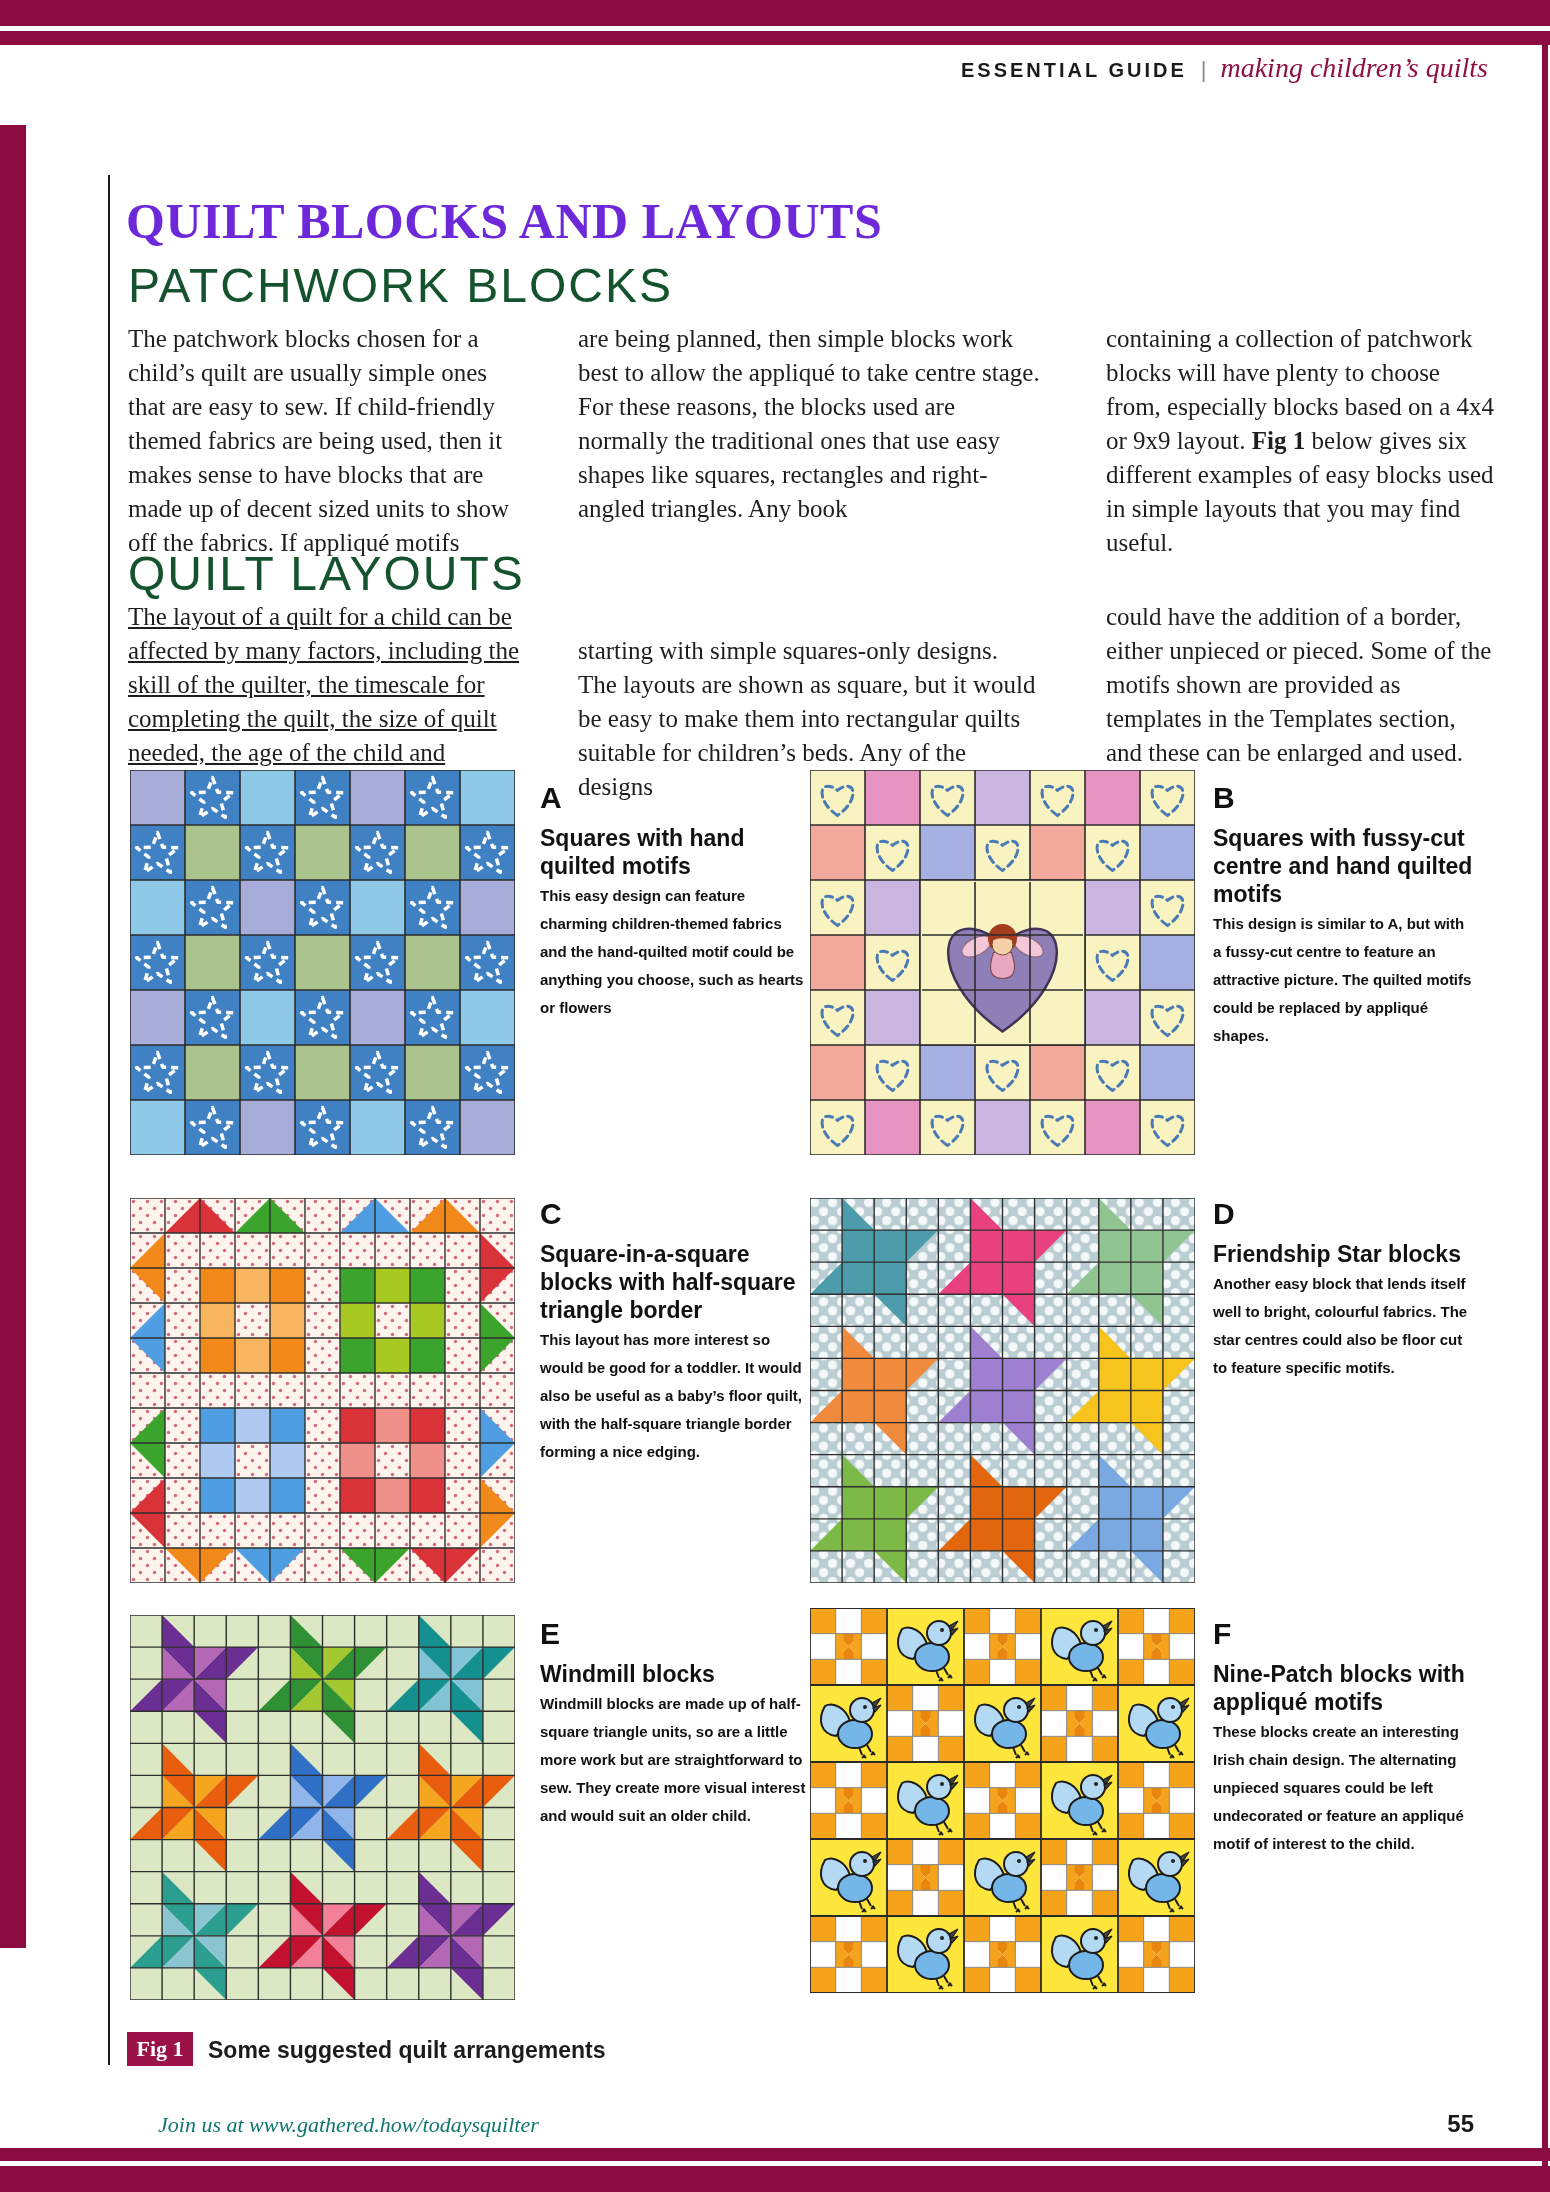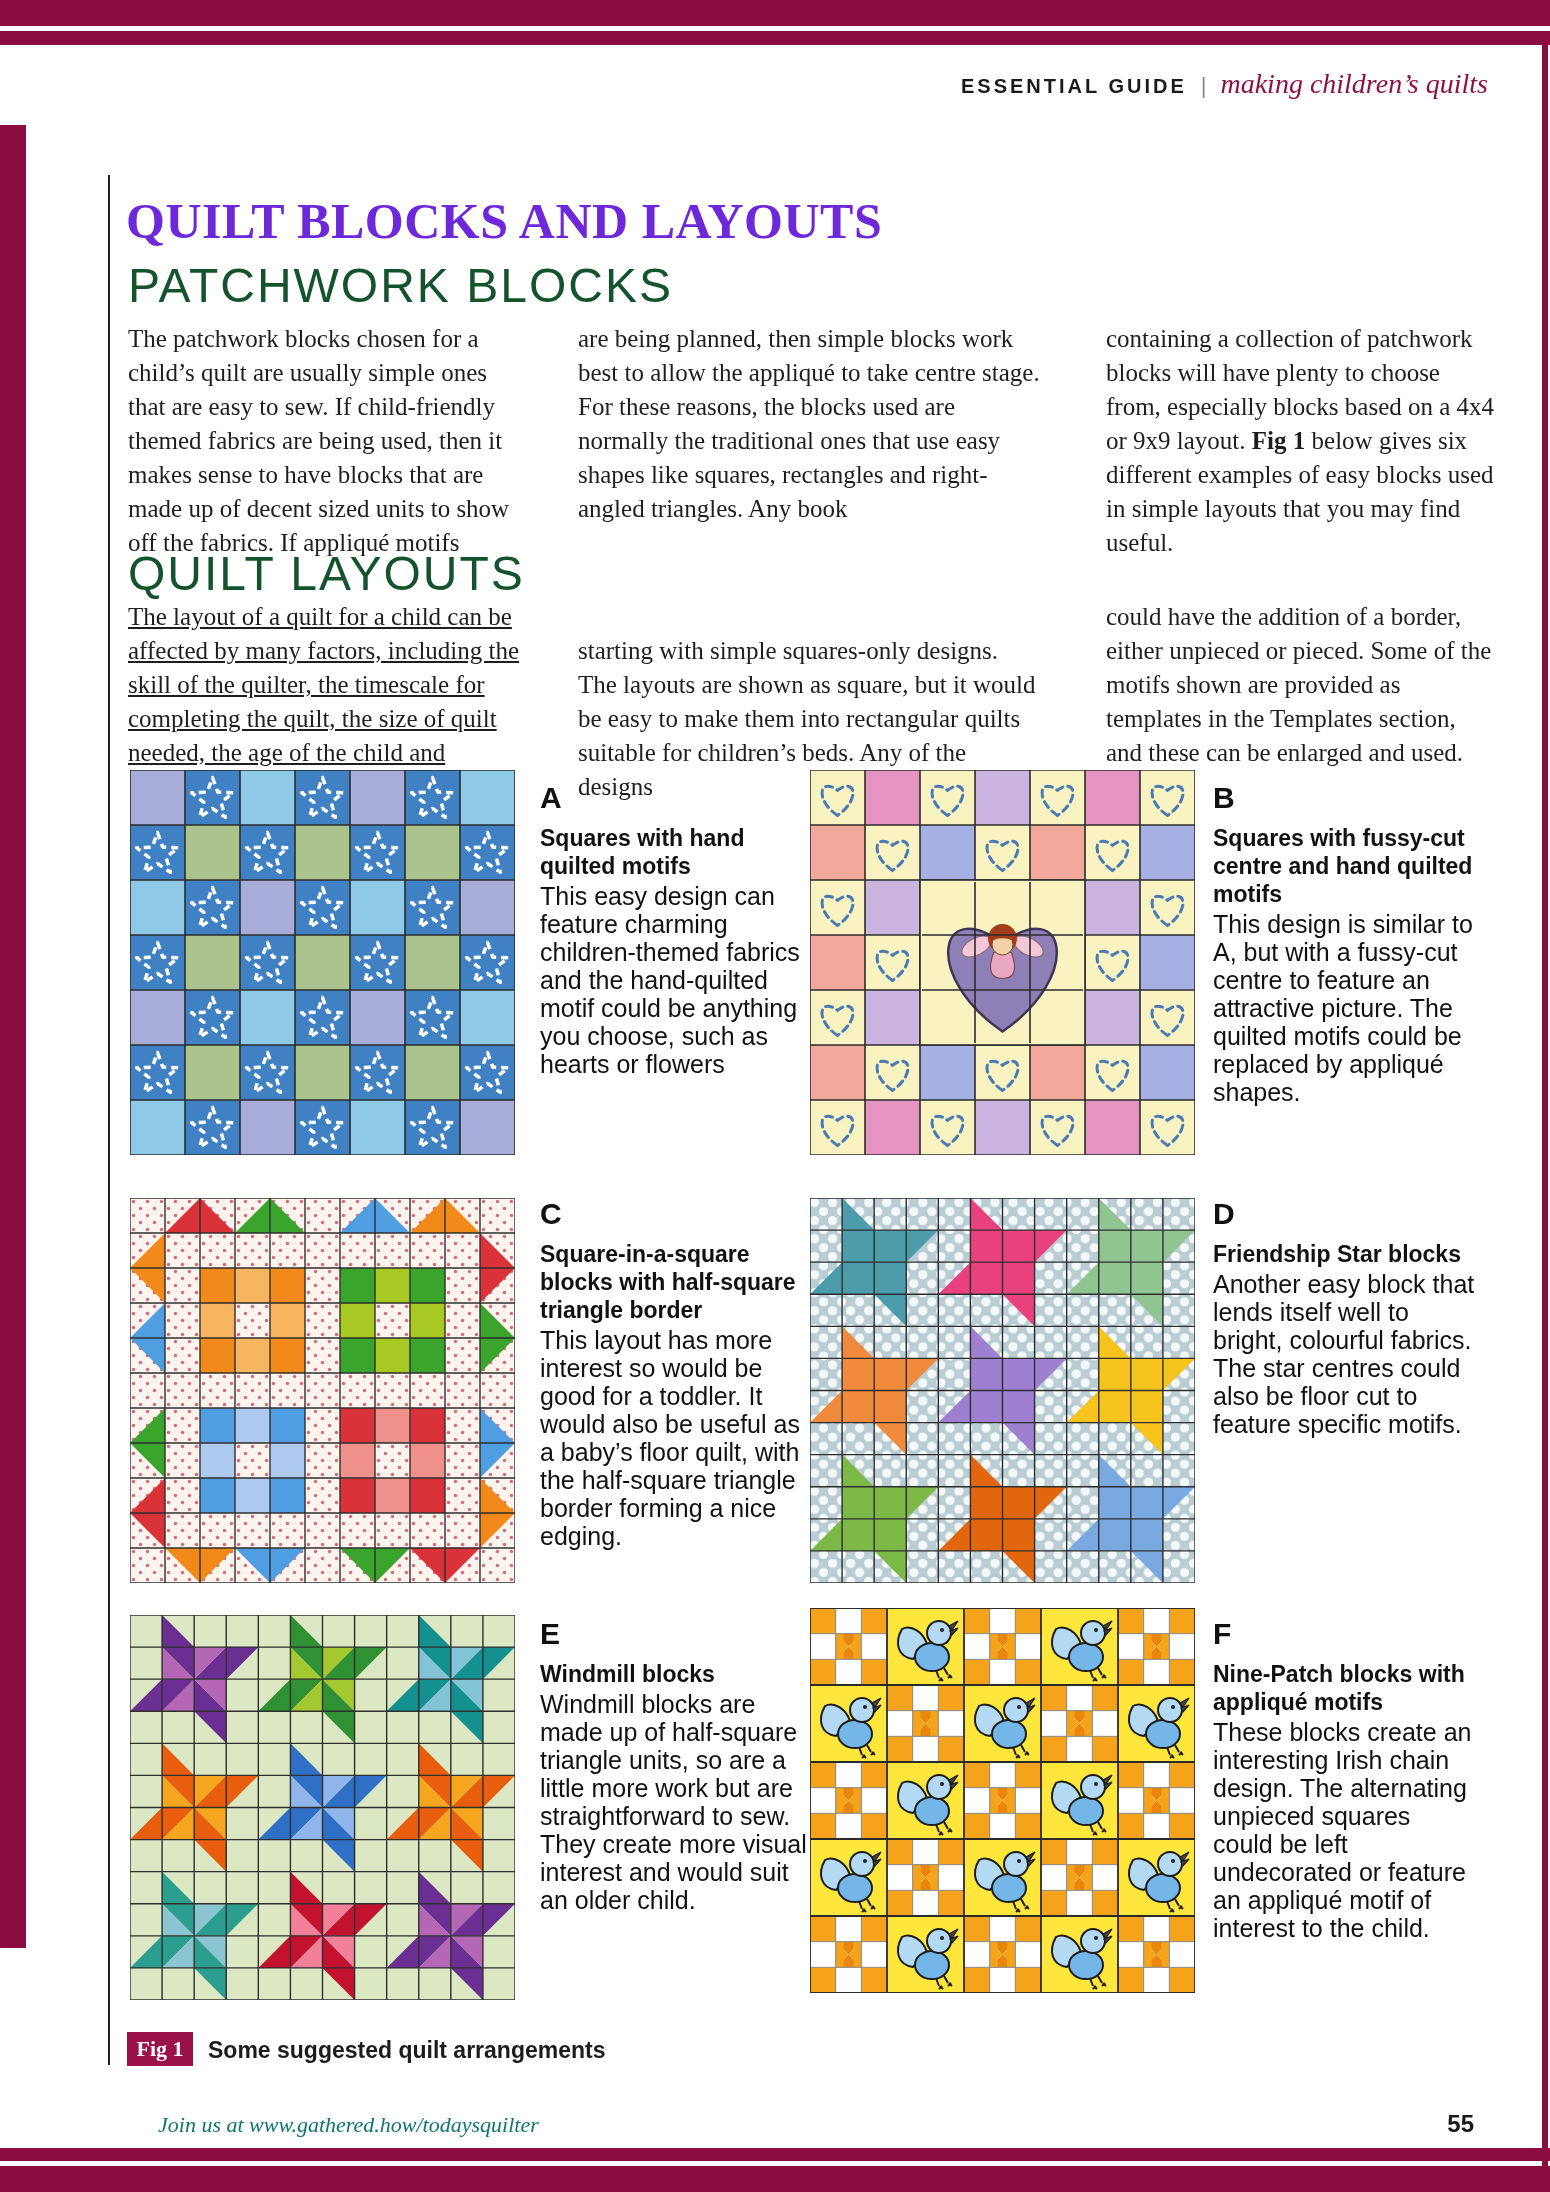--- a/index.html
+++ b/index.html
@@ -1,38 +1,38 @@
 <!DOCTYPE html>
 <html><head>
 <meta charset="utf-8">
 <style>
   html,body{margin:0;padding:0;background:#ffffff;}
   #page{position:relative;width:1550px;height:2192px;background:#ffffff;overflow:hidden;
         font-family:"Liberation Serif", serif;color:#1a1a1a;}
   .abs{position:absolute;}
   .band{position:absolute;left:0;width:1550px;background:#8A0C40;}
-  .kicker{position:absolute;top:68px;right:62px;white-space:nowrap;margin-left:36px;}
+  .kicker{position:absolute;top:52px;right:62px;white-space:nowrap;margin-left:36px;}
   .kicker .k1{font-family:"Liberation Sans",sans-serif;font-weight:700;font-size:20px;
               letter-spacing:3px;color:#1a1a1a;vertical-align:baseline;}
   .kicker .ksep{font-family:"Liberation Sans",sans-serif;font-weight:300;font-size:22px;
               color:#8a8a8a;margin:0 10px;}
   .kicker .k2{font-style:italic;font-size:28px;color:#8E1045;}
   .rule{position:absolute;left:108px;top:175px;width:2px;height:1890px;background:#1c1c1c;}
   .pagetitle{position:absolute;left:126px;top:192px;font-family:"Liberation Serif",serif;
              font-weight:700;font-size:50px;letter-spacing:0.5px;color:#6d28d9;}
   .sanshead{position:absolute;font-family:"Liberation Sans",sans-serif;font-weight:300;
             font-size:48px;letter-spacing:2px;color:#14532d;}
   .bodycol{position:absolute;font-size:25px;line-height:34px;color:#1e1e1e;text-align:left;}
   .bodycol b{font-weight:700;}
   .quilt{position:absolute;width:385px;height:385px;}
   .quilt svg{display:block;}
   .figcap{position:absolute;font-family:"Liberation Sans",sans-serif;color:#111;}
   .figletter{font-weight:700;font-size:30px;line-height:32px;margin-bottom:10px;}
   .figtitle{font-weight:700;font-size:23px;line-height:28px;margin-bottom:2px;}
-  .figbody{font-weight:400;font-size:25px;line-height:28px;}
+  .figbody{font-weight:700;font-size:15px;line-height:28px;}
   .figbadge{position:absolute;left:127px;top:2032px;width:66px;height:34px;background:#9B1248;
             color:#fff;font-family:"Liberation Serif",serif;font-weight:700;font-size:22px;
             text-align:center;line-height:34px;}
   .figcaption-text{position:absolute;left:208px;top:2037px;font-family:"Liberation Sans",sans-serif;
             font-weight:700;font-size:23px;color:#1c1c1c;}
   .footer-url{position:absolute;left:158px;top:2112px;font-style:italic;font-size:22px;color:#0f766e;}
   .pagenum{position:absolute;right:76px;top:2110px;font-family:"Liberation Sans",sans-serif;
             font-weight:700;font-size:24px;color:#1a1a1a;}
 </style>
 </head>

